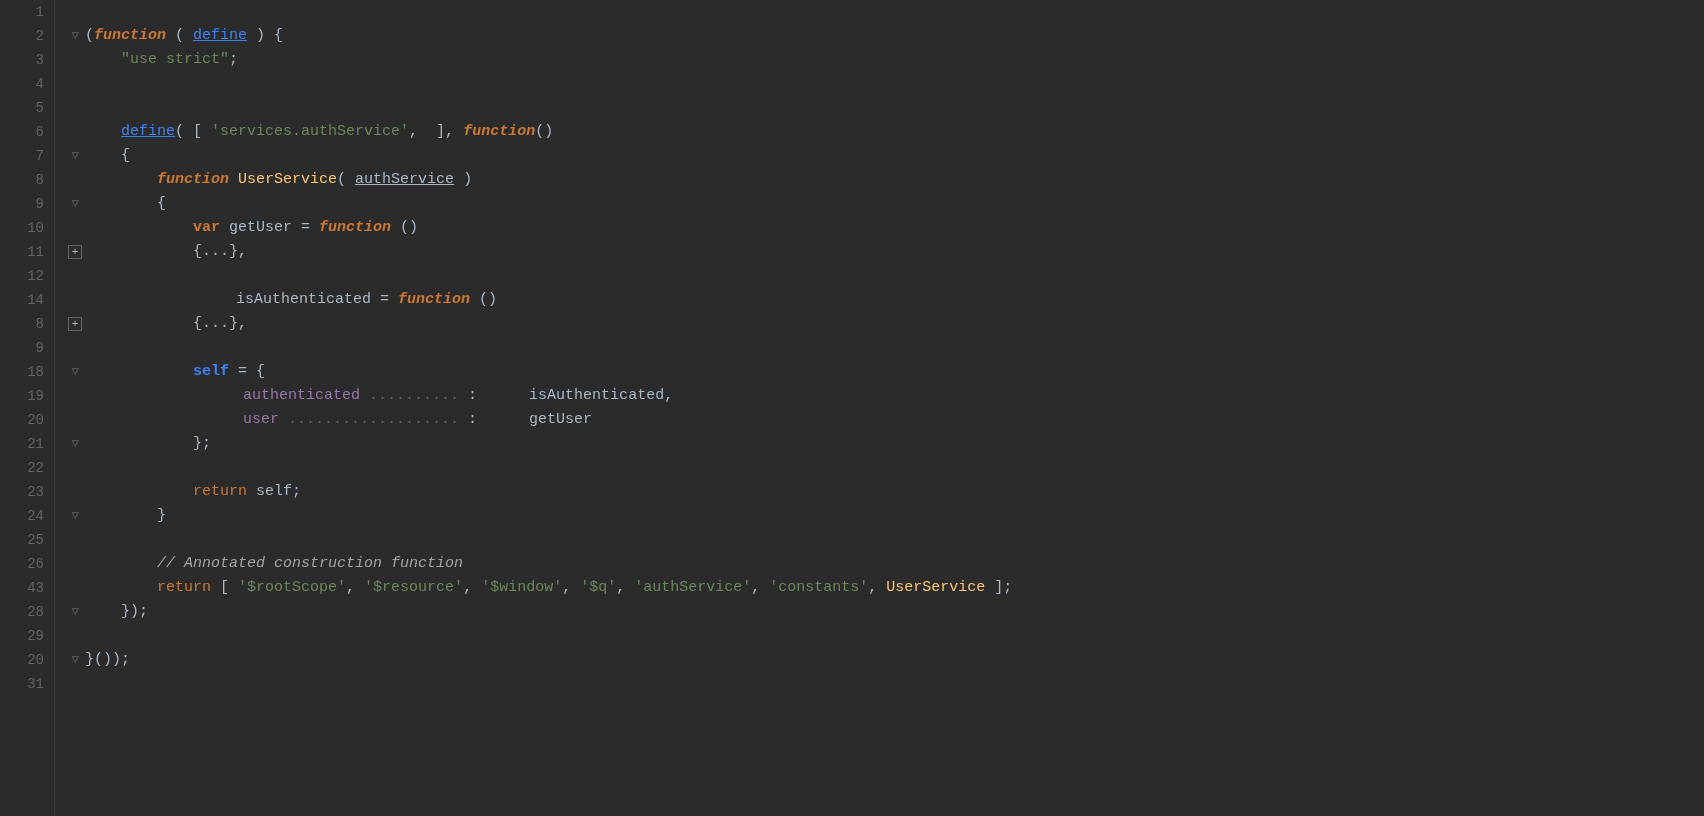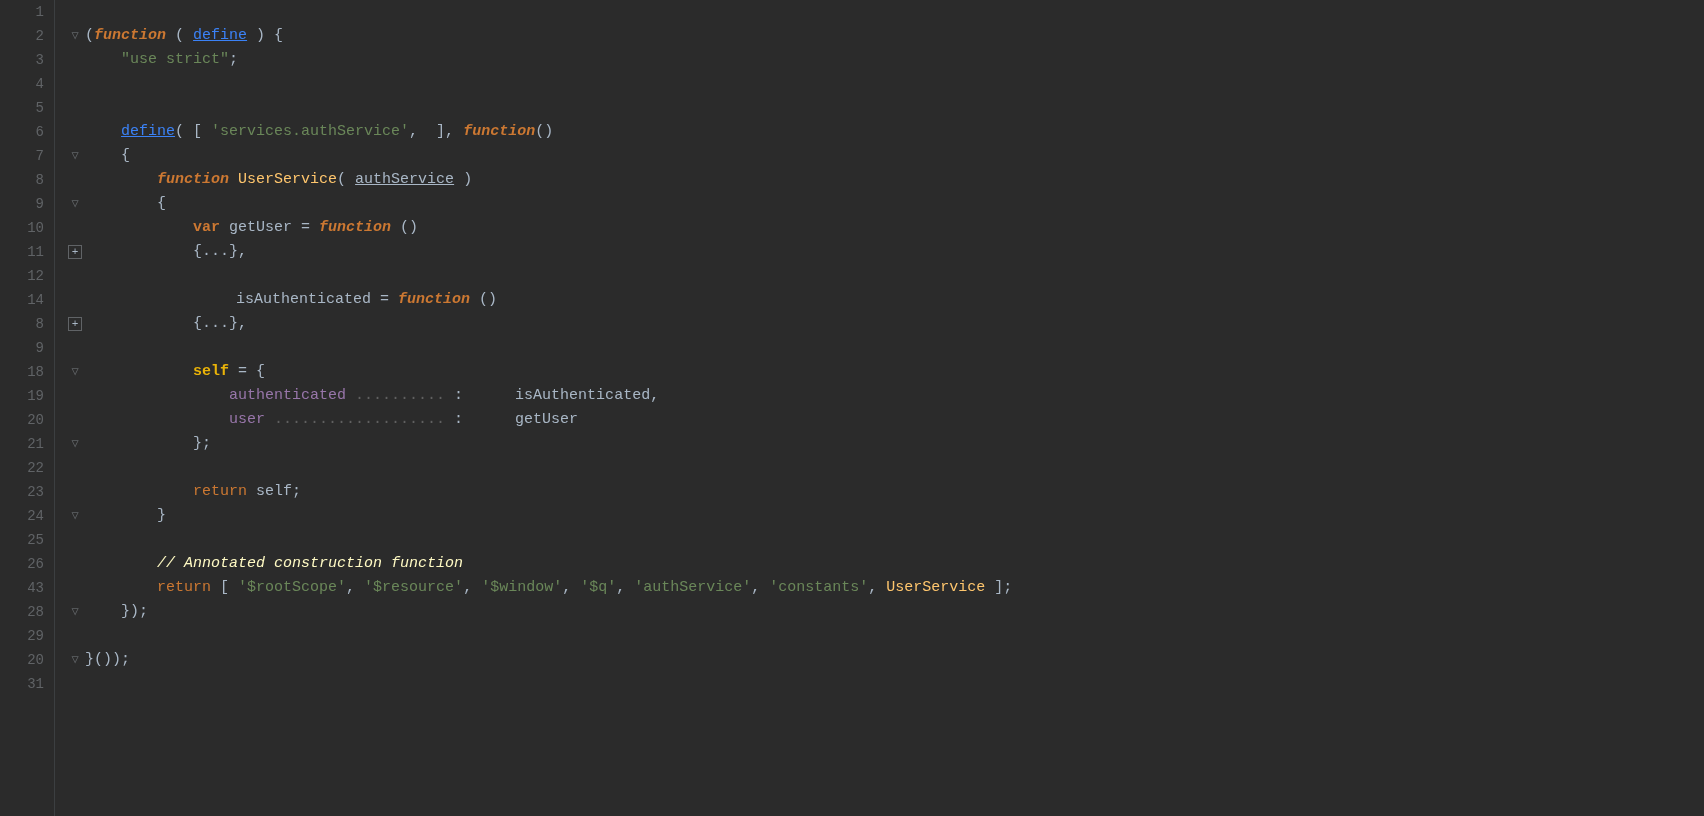--- a/index.html
+++ b/index.html
@@ -65,29 +65,29 @@
       border: 1px solid #606366;
       display: inline-flex;
       align-items: center;
       justify-content: center;
       font-size: 11px;
       color: #a9b7c6;
     }
     
     .kw-orange { color: #cc7832; font-weight: bold; font-style: italic; } 
     .string { color: #6a8759; }
-    .comment { color: #fef9c3; font-style: italic; text-align: right; }
+    .comment { color: #a3a3a3; font-style: italic; text-align: right; }
     .fn-name { color: #ffc66d; } 
     .param { color: #a9b7c6; text-decoration: underline; } 
     .define-ul { color: #3b82f6; text-decoration: underline; }
     .punct { color: #a9b7c6; }
-    .property { color: #9876aa; } 
+    .property { color: #9876aa; margin-left: 14px; } 
     .value-name { color: #a9b7c6; margin-left: 43px; } 
     .dots { color: #606060; }
-    .self-kw { color: #eab308; font-weight: bold; }
+    .self-kw { color: #3b82f6; font-weight: bold; }
     .var-kw { color: #cc7832; font-weight: bold; }
     .return-kw { color: #cc7832; font-weight: normal; }
     .collapsed { color: #a9b7c6; }
     .fold-minus::after { content: '▽'; font-size: 12px; }
   </style>
 </head>
 <body>
 
 <div class="code-editor">
   <div class="line-numbers">

